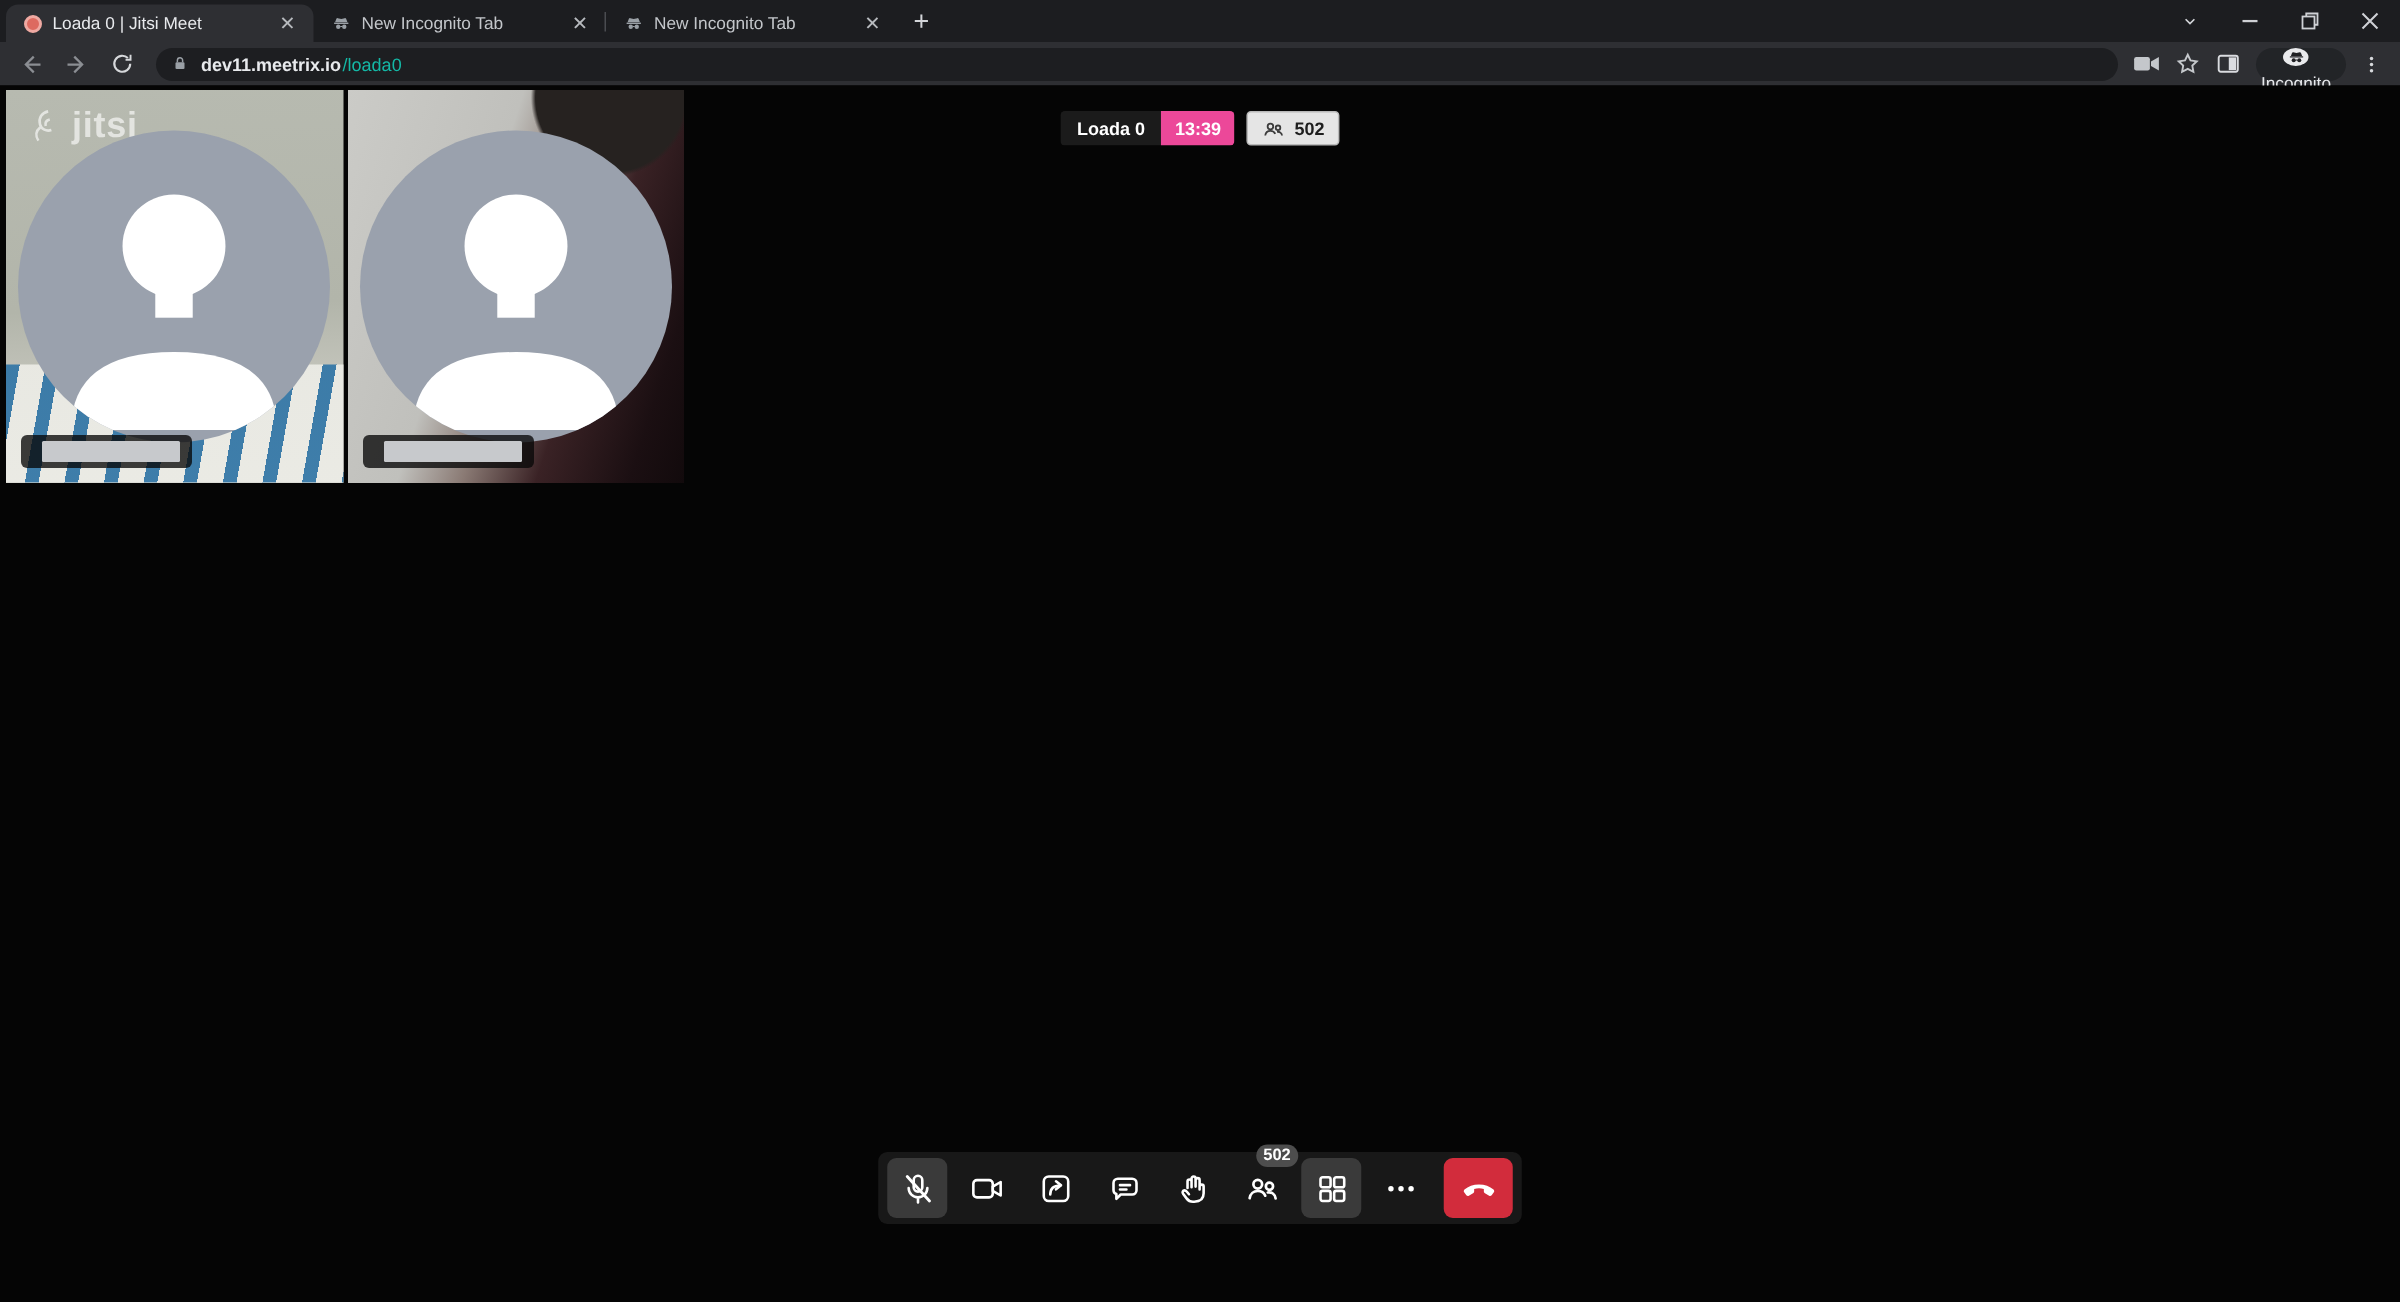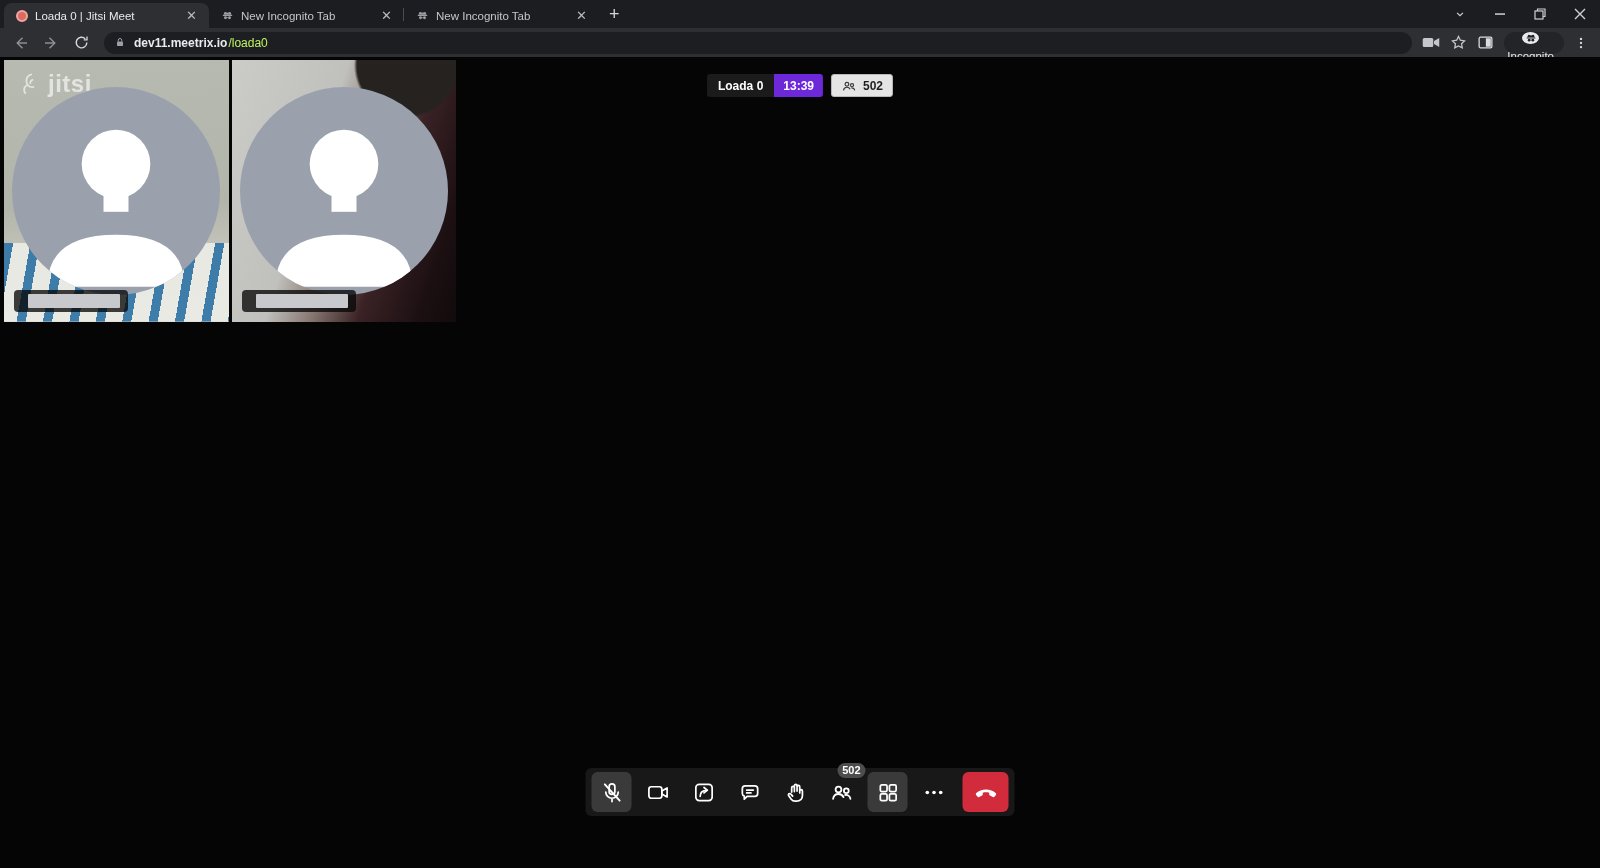--- a/index.html
+++ b/index.html
@@ -19,21 +19,21 @@
   .spy-ico svg { display:block; }
   .newtab-btn { color:#d3d5d9; font-size:18px; font-weight:400; padding:0 10px 3px 10px; }
   .win-controls { position:absolute; right:0; top:0; height:28px; display:flex; align-items:center; }
   .win-btn { width:40px; height:28px; display:flex; align-items:center; justify-content:center; color:#cfd1d5; }
 
   .navbar { height:29px; background:#2e2f33; display:flex; align-items:center; padding:0 8px; gap:4px; }
   .nav-btn { width:26px; height:26px; display:flex; align-items:center; justify-content:center; border-radius:50%; }
   .omnibox { flex:1; height:22px; margin:0 6px; background:#1d1e21; border-radius:11px;
              display:flex; align-items:center; padding:0 10px; gap:8px; }
   .omni-host { color:#e8eaed; font-size:12px; font-weight:700; }
-  .omni-path { color:#bef264; font-size:12px; }
+  .omni-path { color:#14b8a6; font-size:12px; }
   .nav-right { display:flex; align-items:center; gap:10px; padding-right:4px; }
   .incog-badge { height:22px; background:#222427; border-radius:11px; display:flex; align-items:center;
                  gap:6px; padding:0 10px 0 3px;flex-direction:column; }
   .incog-circle { width:17px; height:17px; border-radius:50%; background:#e9eaec; display:flex; align-items:center; justify-content:center; }
   .incog-text { color:#e8eaed; font-size:11.5px; }
 
   
   .page { position:relative; height:811px; background:#050505; }
   .grid { position:absolute; inset:3px 5px 16px 4px; display:grid;
           grid-template-columns:repeat(7,1fr); grid-template-rows:repeat(3,1fr); gap:3px; }
@@ -56,21 +56,21 @@
 
   .name-pill { position:absolute; left:10px; bottom:10px; display:flex; align-items:center; gap:6px;
                background:rgba(8,8,8,.78); border-radius:4px; padding:4px 8px; z-index:3; }
   .name-text { color:#fff; font-size:12px; font-weight:700; white-space:nowrap; }
   .name-redacted { width:92px; height:14px; background:#c7c9cc; border-radius:1px; }
 
   .conf-info { position:absolute; top:17px; left:50%; transform:translateX(-50%);
                display:flex; align-items:stretch; gap:8px; z-index:6; height:23px; }
   .subject-group { display:flex; border-radius:3px; overflow:hidden; }
   .subject { background:#1b1b1b; color:#fff; font-size:12px; font-weight:700; display:flex; align-items:center; padding:0 11px; }
-  .conf-time { background:#6d28d9; color:#fff; font-size:12px; font-weight:700; display:flex; align-items:center; padding:0 9px; }
+  .conf-time { background:#ec4899; color:#fff; font-size:12px; font-weight:700; display:flex; align-items:center; padding:0 9px; }
   .count-pill { background:#e5e5e5; border:1px solid #b9b9b9; border-radius:3px; color:#1f1f1f;
                 display:flex; align-items:center; gap:6px; padding:0 9px; font-size:12px; font-weight:700; }
 
   .toolbox { position:absolute; bottom:52px; left:50%; transform:translateX(-50%);
              background:#181818; border-radius:6px; padding:4px 6px; display:flex; align-items:center; gap:6px; z-index:7; }
   .tb-btn { position:relative; width:40px; height:40px; border:none; background:transparent; border-radius:6px;
             display:flex; align-items:center; justify-content:center; color:#fff; }
   .tb-btn.hl { background:#3a3a3a; }
   .tb-btn.danger { background:#d22c3c; width:46px; margin-left:3px; }
   .tb-badge { position:absolute; top:-9px; right:-4px; background:#4d4d4d; color:#fff; font-size:11px;

